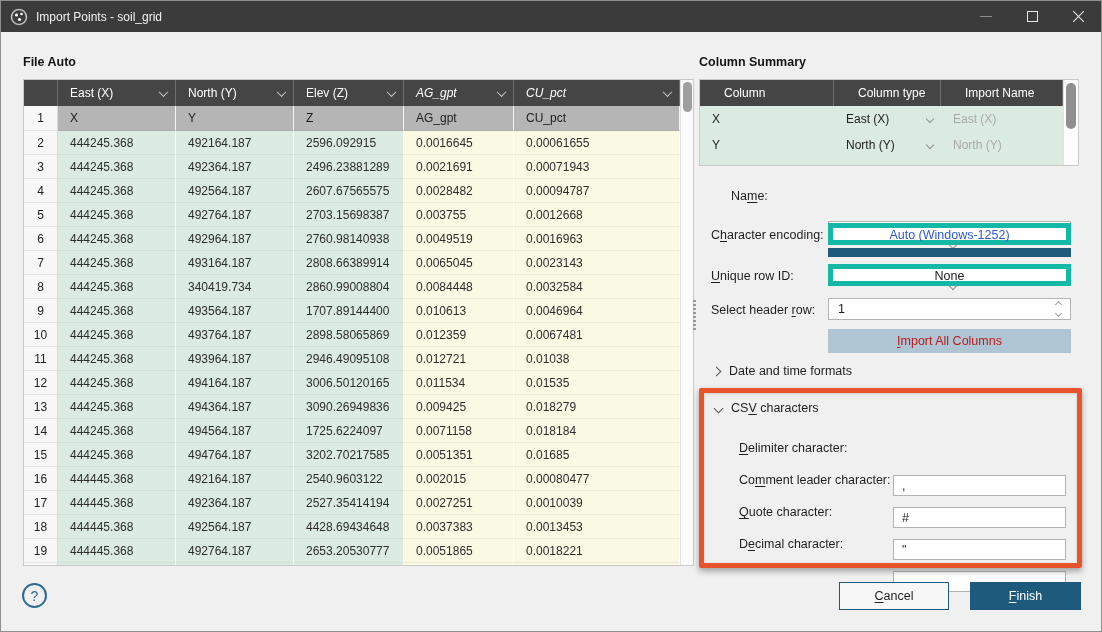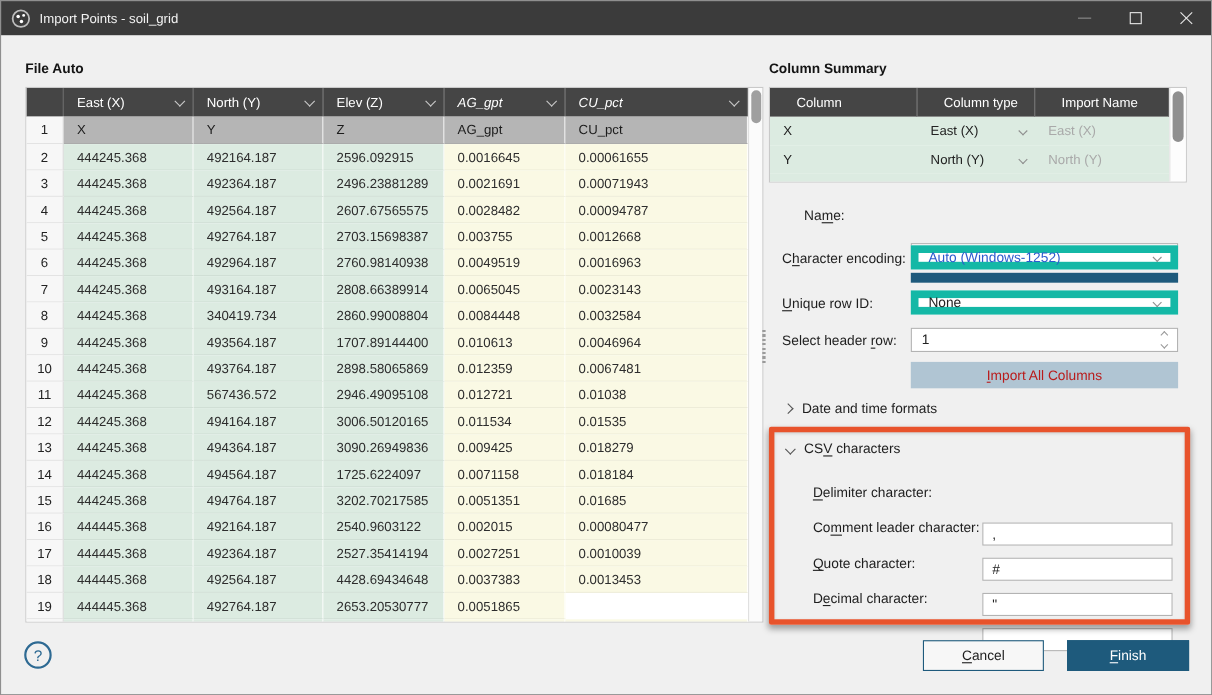--- a/index.html
+++ b/index.html
@@ -84,22 +84,22 @@
   .chev-sm { width:6px; height:6px; border-right:1.4px solid #8f8f8f; border-bottom:1.4px solid #8f8f8f; transform:rotate(45deg); flex:0 0 auto; }
 
   
   .form-label { position:absolute; font-size:12.5px; color:#1e1e1e; white-space:nowrap; }
   u { text-underline-offset:2px; }
   .tinput {
     position:absolute; background:#fff; border:1px solid #b3b3b3; font-family:inherit;
     font-size:12.5px; color:#1e1e1e; padding:0 8px; outline:none;margin-top:37px;
   }
   .combo {
-    position:absolute; background:#fff; border:7px solid #14b8a6; display:flex;
-    align-items:center; justify-content:space-between; padding:0 9px; font-size:12.5px;
+    position:absolute; background:#fff; border:5px solid #14b8a6; display:flex;
+    align-items:center; justify-content:space-between; padding:0 9px; font-size:12.5px;flex-direction:column;
   }
   .combo .chev-sm { margin-left:6px; }
   .blue-text { color:#2d5bce; }
   .enc-bar { position:absolute; background:#1e5a7c; }
   .spin { position:absolute; background:#fff; border:1px solid #b3b3b3; display:flex; align-items:center; padding:0 9px; font-size:12.5px; }
   .spin .val { flex:1 1 auto; }
   .spin-arrows { display:flex; flex-direction:column; gap:4px; align-items:center; }
   .chev-up { width:5px; height:5px; border-left:1.3px solid #9a9a9a; border-top:1.3px solid #9a9a9a; transform:rotate(45deg); }
   .chev-dn { width:5px; height:5px; border-right:1.3px solid #9a9a9a; border-bottom:1.3px solid #9a9a9a; transform:rotate(45deg); }
   .import-btn {
@@ -261,21 +261,21 @@
             <div class="fd-cell fd-num w0">10</div>
             <div class="fd-cell fd-green w1">444245.368</div>
             <div class="fd-cell fd-green w2">493764.187</div>
             <div class="fd-cell fd-green w3">2898.58065869</div>
             <div class="fd-cell fd-yellow w4">0.012359</div>
             <div class="fd-cell fd-yellow w5">0.0067481</div>
           </div>
           <div class="fd-row">
             <div class="fd-cell fd-num w0">11</div>
             <div class="fd-cell fd-green w1">444245.368</div>
-            <div class="fd-cell fd-green w2">567436.572</div>
+            <div class="fd-cell fd-green w2">493964.187</div>
             <div class="fd-cell fd-green w3">2946.49095108</div>
             <div class="fd-cell fd-yellow w4">0.012721</div>
             <div class="fd-cell fd-yellow w5">0.01038</div>
           </div>
           <div class="fd-row">
             <div class="fd-cell fd-num w0">12</div>
             <div class="fd-cell fd-green w1">444245.368</div>
             <div class="fd-cell fd-green w2">494164.187</div>
             <div class="fd-cell fd-green w3">3006.50120165</div>
             <div class="fd-cell fd-yellow w4">0.011534</div>
@@ -328,20 +328,21 @@
             <div class="fd-cell fd-green w3">4428.69434648</div>
             <div class="fd-cell fd-yellow w4">0.0037383</div>
             <div class="fd-cell fd-yellow w5">0.0013453</div>
           </div>
           <div class="fd-row">
             <div class="fd-cell fd-num w0">19</div>
             <div class="fd-cell fd-green w1">444445.368</div>
             <div class="fd-cell fd-green w2">492764.187</div>
             <div class="fd-cell fd-green w3">2653.20530777</div>
             <div class="fd-cell fd-yellow w4">0.0051865</div>
+            <div class="fd-cell fd-yellow w5">0.0018221</div>
           </div>
           <div class="fd-row">
             <div class="fd-cell fd-num w0"></div>
             <div class="fd-cell fd-green w1"></div>
             <div class="fd-cell fd-green w2"></div>
             <div class="fd-cell fd-green w3"></div>
             <div class="fd-cell fd-yellow w4"></div>
             <div class="fd-cell fd-yellow w5"></div>
           </div>
         </div>

